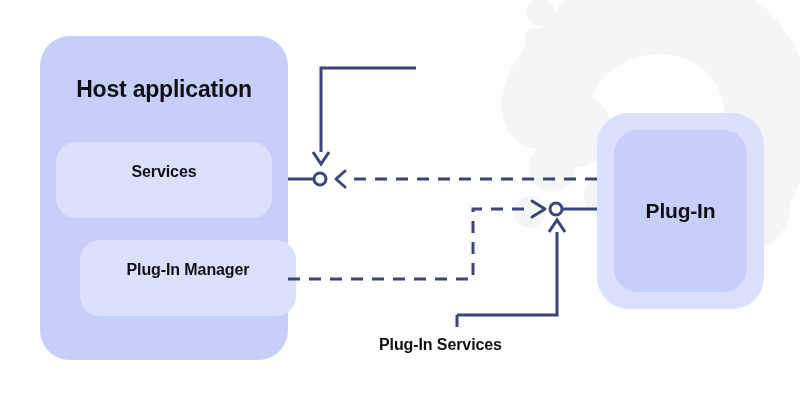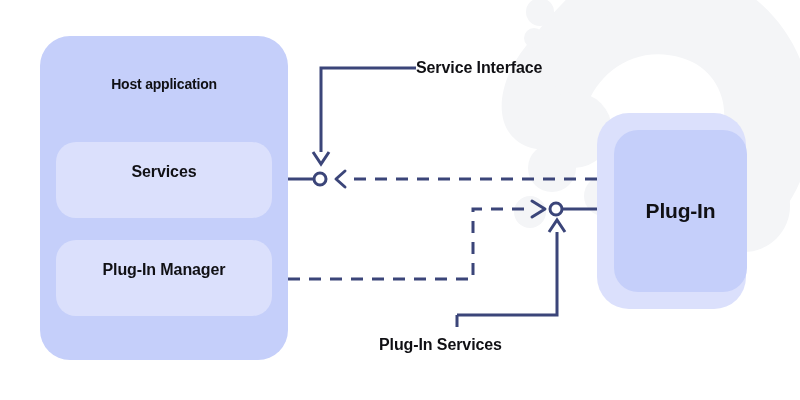--- a/index.html
+++ b/index.html
@@ -37,56 +37,56 @@
     height: 324px;
     background: #c5cffa;
     border-radius: 30px;
   }
   .host-title {
     position: absolute;
     left: 0;
     top: 40px;
     width: 248px;
     text-align: center;
-    font-size: 14px;
+    font-size: 23px;
     font-weight: bold;
     color: #101014;
     letter-spacing: -0.2px;
   }
   .host-card {
     position: absolute;
     left: 16px;
     width: 216px;
     height: 76px;
     background: #dbe0fc;
     border-radius: 20px;
   }
   .host-card.card-services { top: 106px; }
-  .host-card.card-manager  { top: 204px; }
+  .host-card.card-manager  { top: 204px; margin-left: 24px; }
   .host-card-label {
     position: absolute;
     left: 0;
     top: 0;
     width: 216px;
     height: 60px;
     display: flex;
     align-items: center;
     justify-content: center;
     font-size: 16px;
     font-weight: bold;
     color: #101014;
     letter-spacing: -0.1px;
   }
 
   
   .plugin-outer {
     position: absolute;
     left: 597px;
     top: 113px;
-    width: 149px;
+    width: 167px;
     height: 196px;
     background: #dbe0fc;
     border-radius: 32px;
   }
   .plugin-inner {
     position: absolute;
     left: 17px;
     top: 17px;
     width: 133px;
     height: 162px;
@@ -191,16 +191,15 @@
 
       <path d="M288 279 L473 279 L473 209 L533 209" stroke-dasharray="12 9" stroke-linejoin="miter"></path>
       <path d="M532 201 L545 209 L532 217" stroke-linejoin="round" stroke-linecap="round"></path>
 
       <path d="M457 315 L557 315 L557 232" stroke-linejoin="miter"></path>
       <path d="M549 232 L557 220 L565 232" stroke-linejoin="miter"></path>
       <line x1="457" y1="315" x2="457" y2="327"></line>
     </g>
   </svg>
 
-  <div class="leader-label label-service-interface">Service Interface</div>
   <div class="leader-label label-plugin-interface">Plug-In Services</div>
 
 </div>
 
 </body></html>

